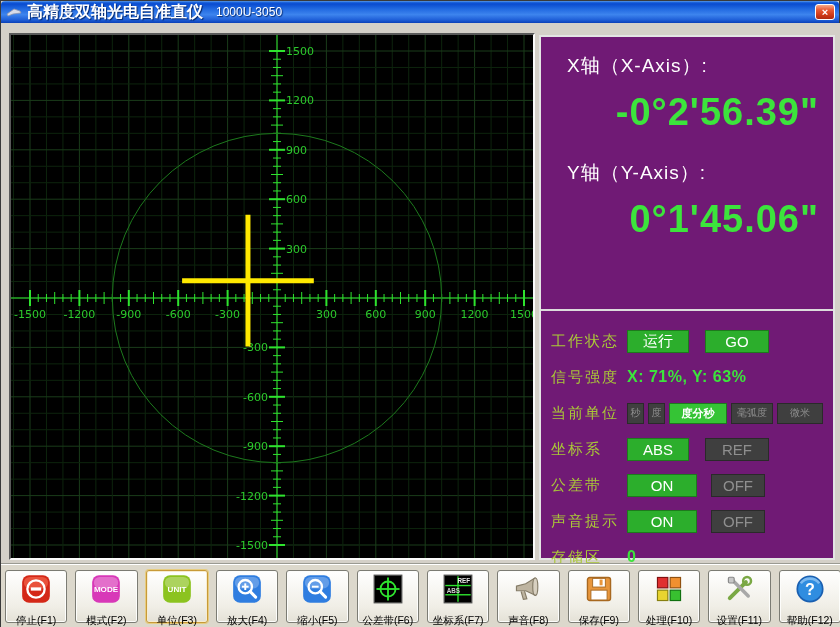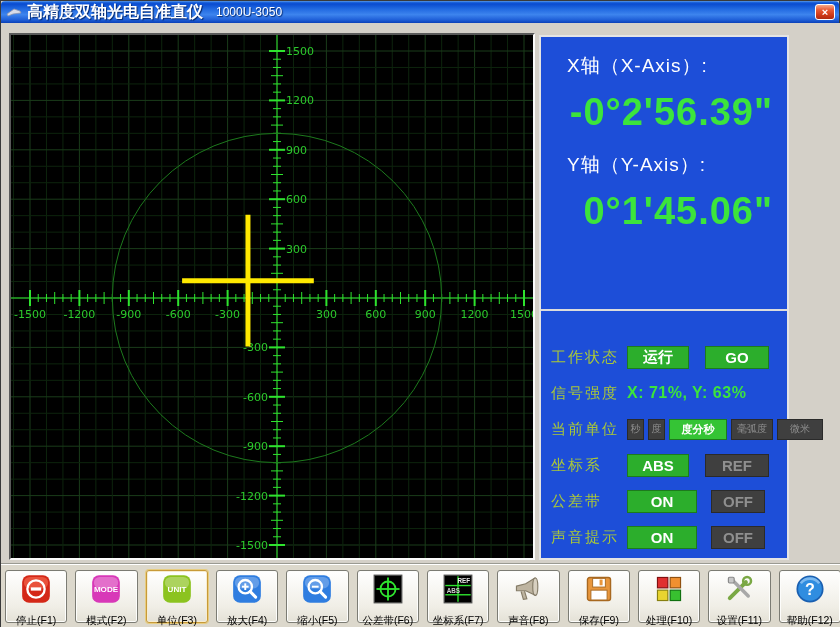--- a/index.html
+++ b/index.html
@@ -27,34 +27,34 @@
   
   .main { position:absolute; left:0; top:22px; width:840px; height:541px; background:#d4d0c8; }
 
   .plot-panel {
     position:absolute; left:8px; top:10px; width:526px; height:527px;
     background:#000; border:2px solid; border-color:#5a5a5a #fbfbfb #fbfbfb #5a5a5a;
   }
   .plot-panel svg { display:block; width:522px; height:523px; font-family:"DejaVu Sans",sans-serif; }
 
   .right-panel {
-    position:absolute; left:538px; top:12px; width:250px; height:525px;
-    background:#1d4ed8; border:2px solid #e4e4e4;
+    position:absolute; left:538px; top:12px; width:296px; height:525px;
+    background:#701a75; border:2px solid #e4e4e4;
   }
   .readings { height:258px; border-bottom:2px solid #dcdcdc; }
   .axis-label { color:#fff; font-size:19px; margin:16px 0 0 26px; letter-spacing:1px; }
-  .axis-label.second { margin-top:18px; }
+  .axis-label.second { margin-top:26px; }
   .axis-value { color:#3ce43c; font-size:38px; font-weight:bold; text-align:right; margin:12px 14px 0 0; letter-spacing:1px; white-space:nowrap; }
 
-  .status-rows { padding-top:4px;margin-top:24px; }
+  .status-rows { padding-top:12px; }
   .srow { height:36px; display:flex; align-items:center; }
   .rlabel { width:76px; margin-left:10px; color:#a9c738; font-size:15px; letter-spacing:2px; white-space:nowrap; flex:none; }
   .gval { color:#3ce43c; font-weight:bold; font-size:16px; letter-spacing:0.5px; }
 
-  .btn { display:inline-flex; align-items:center; justify-content:center; height:23px; font-size:15px; font-weight:bold; cursor:pointer; flex:none; }
+  .btn { display:inline-flex; align-items:center; justify-content:center; height:23px; font-size:15px; font-weight:normal; cursor:pointer; flex:none; }
   .btn.on  { background:#2cae2c; color:#fff; border:1px solid #1d7a1d; }
   .btn.off { background:#3f3f3f; color:#8f8f8f; border:1px solid #2a2a2a; }
   .w62{width:62px} .w64{width:64px} .w70{width:70px} .w54{width:54px}
   .ml16{margin-left:16px} .ml14{margin-left:14px}
 
   .ubtn { display:inline-flex; align-items:center; justify-content:center; height:21px; font-size:10px; cursor:pointer; margin-right:4px; flex:none; }
   .ubtn.on  { background:#35c435; color:#fff; border:1px solid #1d7a1d; font-weight:bold; font-size:11px; }
   .ubtn.off { background:#3f3f3f; color:#8f8f8f; border:1px solid #2a2a2a; }
   .uw16{width:17px} .uw58{width:58px} .uw42{width:42px} .uw46{width:46px}
 

